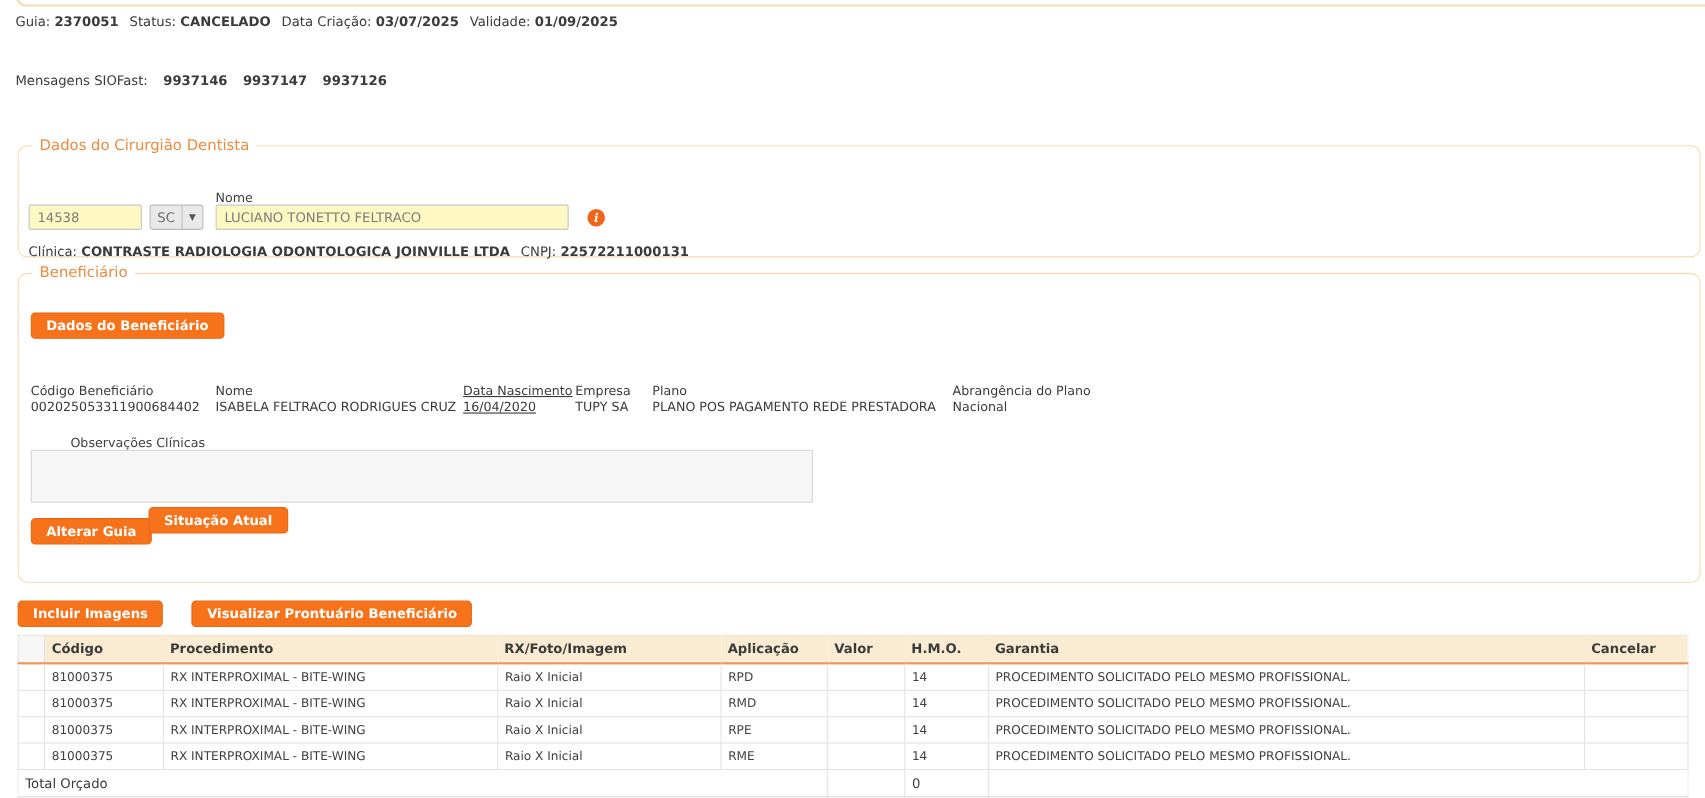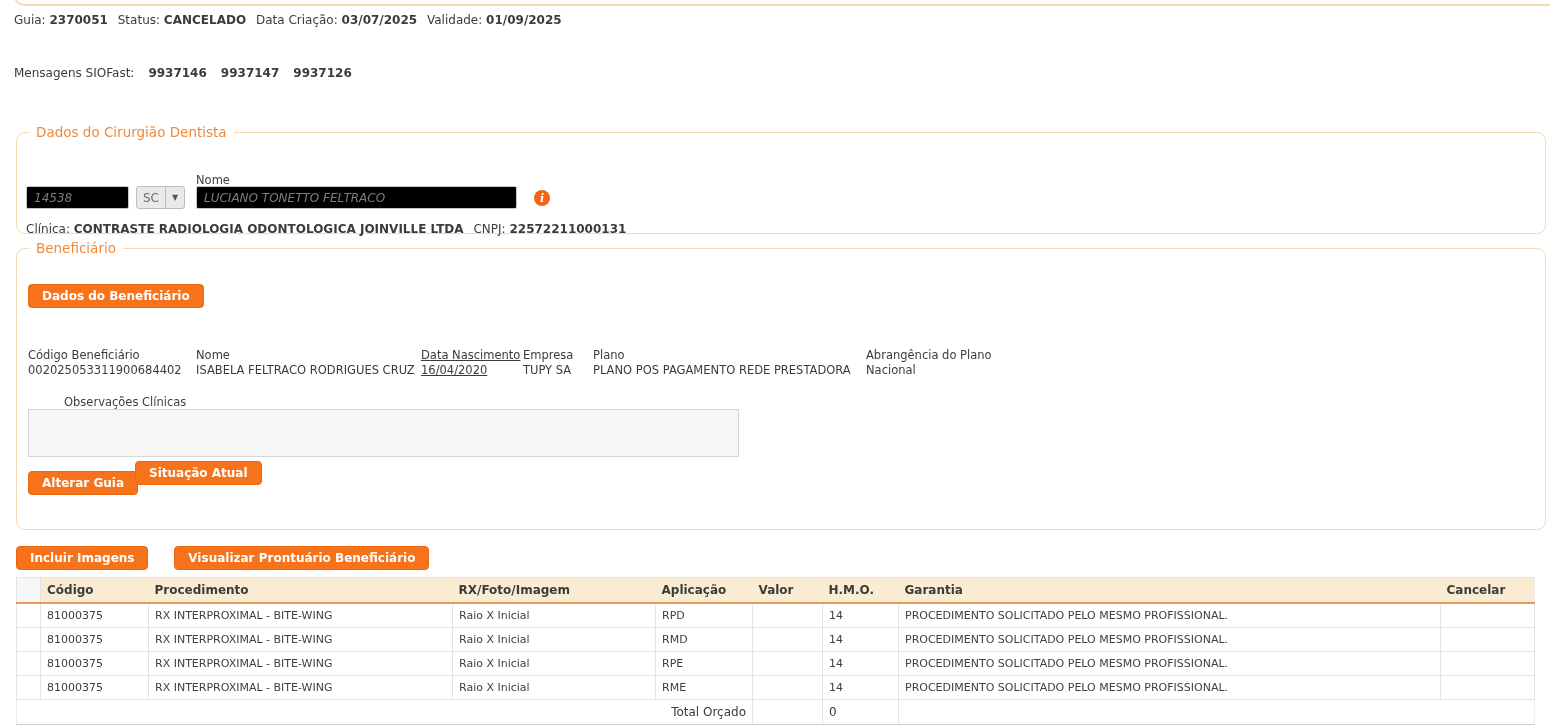--- a/index.html
+++ b/index.html
@@ -38,29 +38,28 @@
     font-size: 13.5px;
     padding: 0 7px;
     margin-left: 12px;
   }
   #fs-dentista { left: 16px; width: 1530px; top: 124px; height: 110px; }
   #fs-beneficiario { left: 16px; width: 1530px; top: 240px; height: 290px; }
 
   .field-label { font-size: 11.5px; color: #3f3f3f; }
 
   .input-dis {
-    background: #000000;
+    background: #fef9c3;
     border: 1px solid #c7c7c7;
     border-radius: 2px;
     color: #7c7c7c;
     font-family: "DejaVu Sans", sans-serif;
     font-size: 12px;
     padding: 2px 7px;
     height: 23px;
-    font-style: italic;
   }
   
   #cro-label   { left: 9px;  top: 50px; }
   #cro-input   { left: 9px;  top: 46px; width: 103px; }
   #uf-select   { left: 119px; top: 46px; width: 49px; height: 23px;
                  display: flex; align-items: stretch;
                  background: #e9e9e9; border: 1px solid #bdbdbd; border-radius: 3px;
                  color: #6e6e6e; cursor: default; }
   #uf-select .uf-text { flex: 1; display: flex; align-items: center; justify-content: center; font-size: 12px; }
   #uf-select .uf-arrow { width: 19px; border-left: 1px solid #bdbdbd;
@@ -152,21 +151,21 @@
   tfoot td {
     background: #fff;
     font-size: 12px;
     color: #3b3b3b;
     padding: 5px 6px;
     height: 25px;
     border: 1px solid #e4e4e4;
     border-bottom: 1px solid #cdcdcd;
     white-space: nowrap;
   }
-  tfoot td:first-child { border-left-color: #eee; text-align: right; }
+  tfoot td:first-child { border-left-color: #eee; }
   tfoot td:last-child  { border-right-color: #eee; }
 </style>
 </head>
 <body>
 
 <div class="abs" id="top-cut"></div>
 
 <div class="abs" id="guia-line">
   <span class="lbl">Guia:</span>
   <span class="val">2370051</span>

